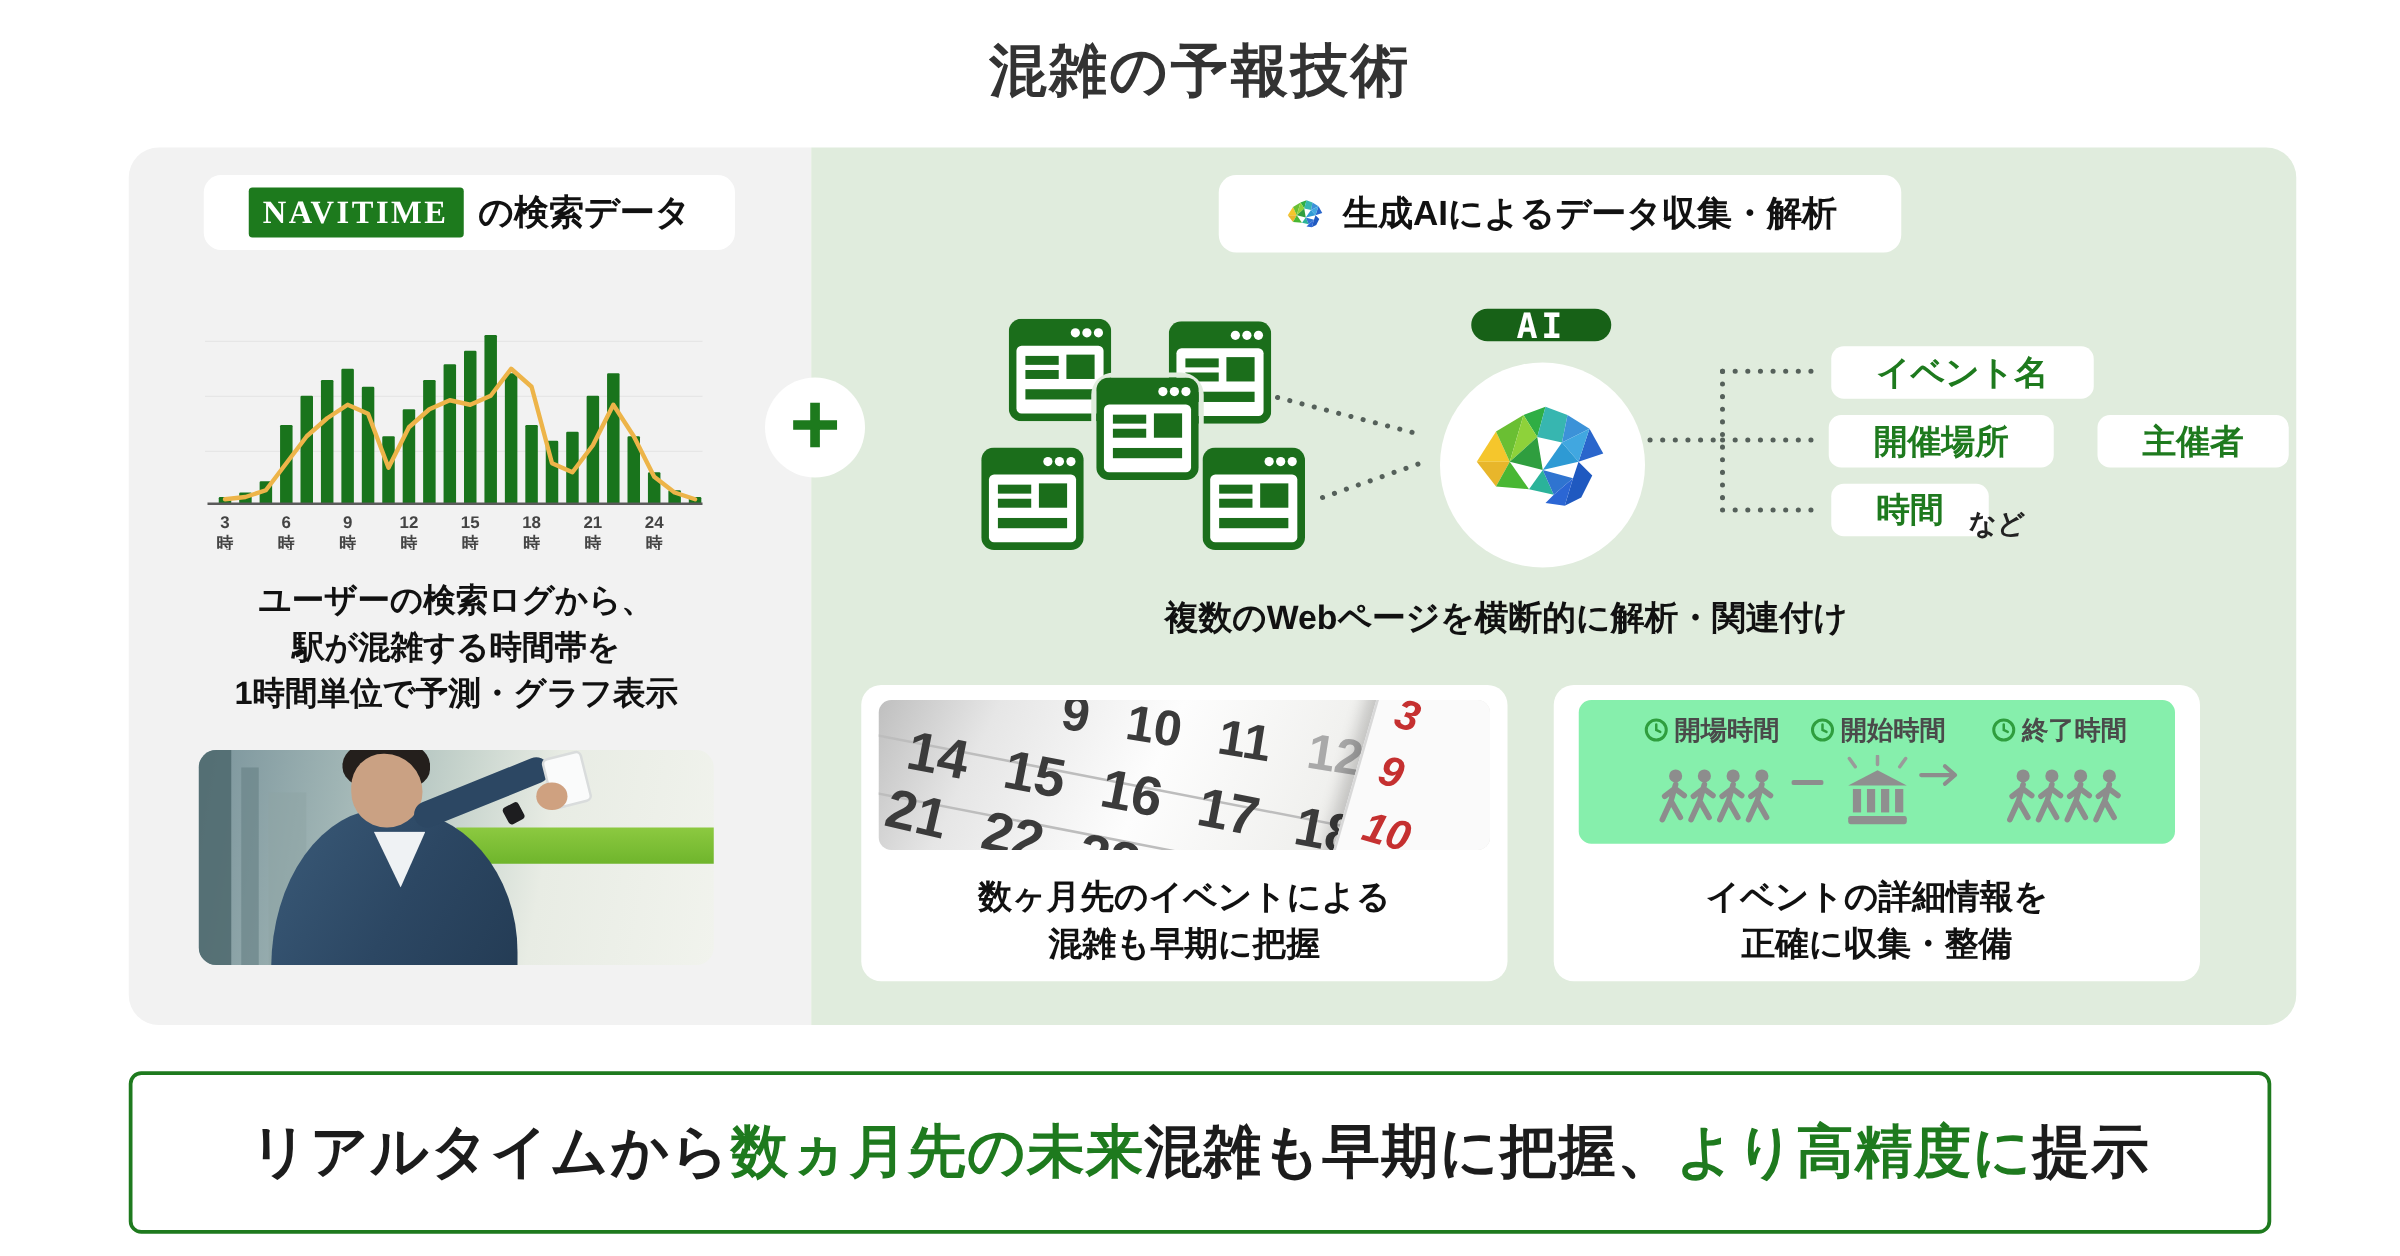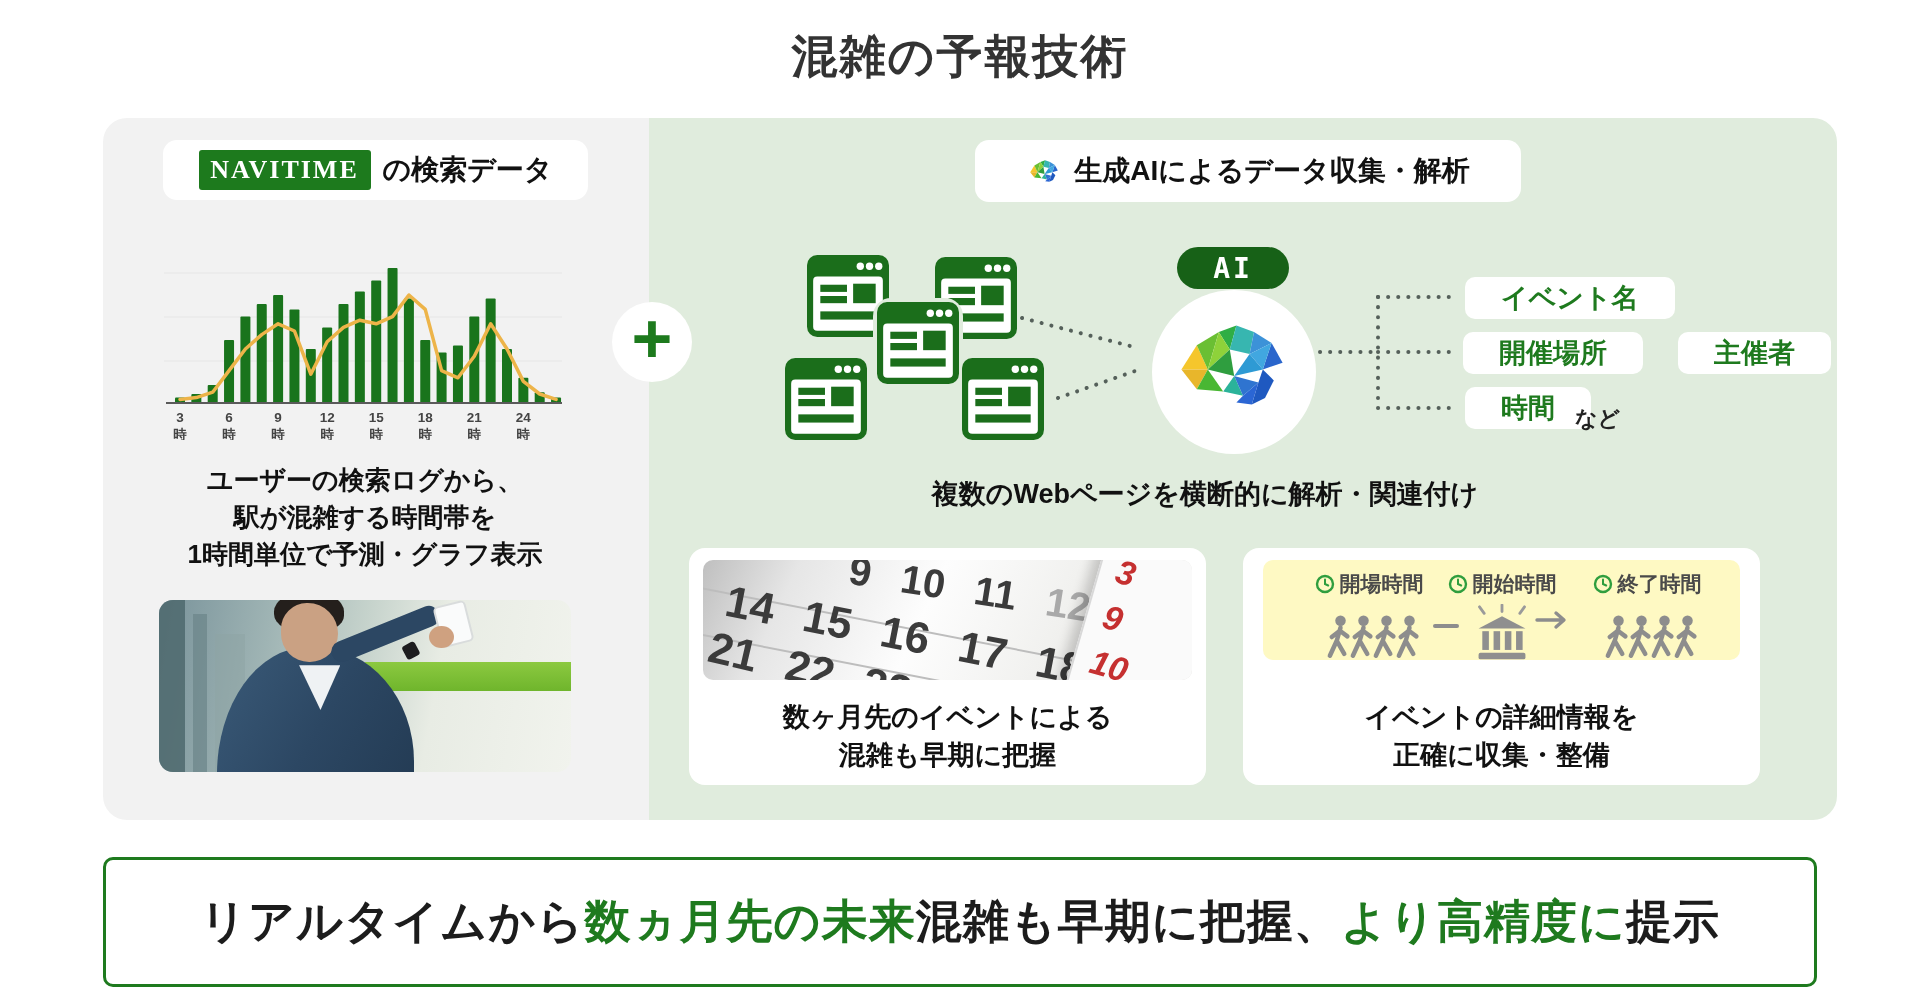--- a/index.html
+++ b/index.html
@@ -62,21 +62,21 @@
   .plus-circle{left:612px;top:302px;width:80px;height:80px;border-radius:50%;background:#fff;
                display:flex;align-items:center;justify-content:center;
                font-size:70px;font-weight:900;color:#1d7a1d;line-height:1;padding-bottom:6px;box-sizing:border-box;}
 
   
   .web-icon{width:82px;height:82px;}
   .web-icon.front{border-radius:14px;box-shadow:0 0 0 4px #e0ecdd;}
 
   
   .ai-circle{left:1152px;top:290px;width:164px;height:164px;border-radius:50%;background:#ffffff;}
-  .ai-badge{left:1177px;top:247px;width:112px;height:42px;border-radius:21px;background:#176117;
+  .ai-badge{left:1177px;top:247px;width:112px;height:26px;border-radius:21px;background:#176117;
             display:flex;align-items:center;justify-content:center;color:#fff;
             font-family:"DejaVu Sans Mono","Liberation Mono",monospace;
             font-size:28px;font-weight:bold;letter-spacing:3px;}
   .brain-big{left:1166px;top:312px;}
 
   
   .tag-pill{background:#ffffff;border-radius:10px;height:42px;line-height:42px;
             padding:0 36px;font-size:27px;font-weight:bold;color:#1e7a1e;white-space:nowrap;}
   .tag-0{left:1465px;top:277px;}
   .tag-1{left:1463px;top:332px;}
@@ -107,21 +107,21 @@
   .cal-line{position:absolute;width:640px;border-top:2.5px solid #bdbdbd;transform-origin:left top;transform:rotate(11deg);}
   .cal-line-0{left:-8px;top:26px;}
   .cal-line-1{left:-10px;top:72px;}
   .cal-line-2{left:-12px;top:118px;}
   .cal-edge{position:absolute;right:-34px;top:-22px;width:150px;height:240px;background:#fafafa;
             transform:rotate(16deg);box-shadow:-8px 0 12px rgba(0,0,0,.18);border-left:2px solid #d8d8d8;
             display:flex;flex-direction:column;gap:8px;padding:26px 0 0 16px;box-sizing:border-box;
             color:#c53030;font-weight:bold;font-style:italic;font-size:34px;}
 
   
-  .detail-box{position:absolute;left:20px;top:12px;width:477px;height:100px;background:#fef9c3;border-radius:10px;}
+  .detail-box{position:absolute;left:20px;top:12px;width:477px;height:115px;background:#86efac;border-radius:10px;}
   .time-group{position:absolute;top:10px;width:160px;display:flex;flex-direction:column;align-items:center;}
   .tg-0{left:26px;} .tg-1{left:159px;} .tg-2{left:304px;}
   .time-label{display:flex;align-items:center;gap:5px;font-size:21px;font-weight:bold;color:#4a4a4a;}
   .icon-row{margin-top:4px;height:62px;display:flex;align-items:flex-end;justify-content:center;}
   .people .person{margin-right:-7px;}
   .link-dash{position:absolute;left:170px;top:64px;width:26px;border-top:4px solid #8d8d8d;border-radius:2px;}
   .link-arrow{position:absolute;left:272px;top:50px;}
 
   
   .banner{left:103px;top:857px;width:1714px;height:130px;background:#fff;border:3.5px solid #1e7a1e;

